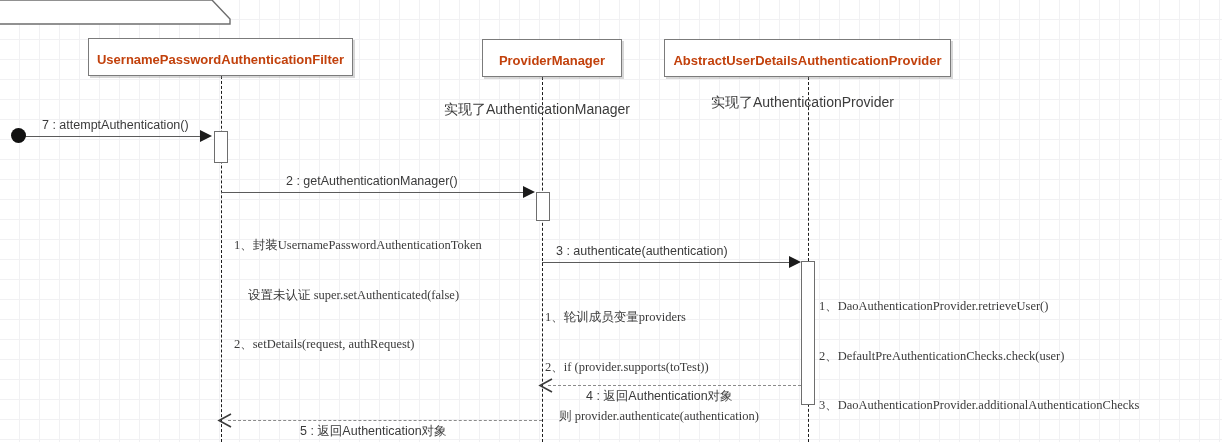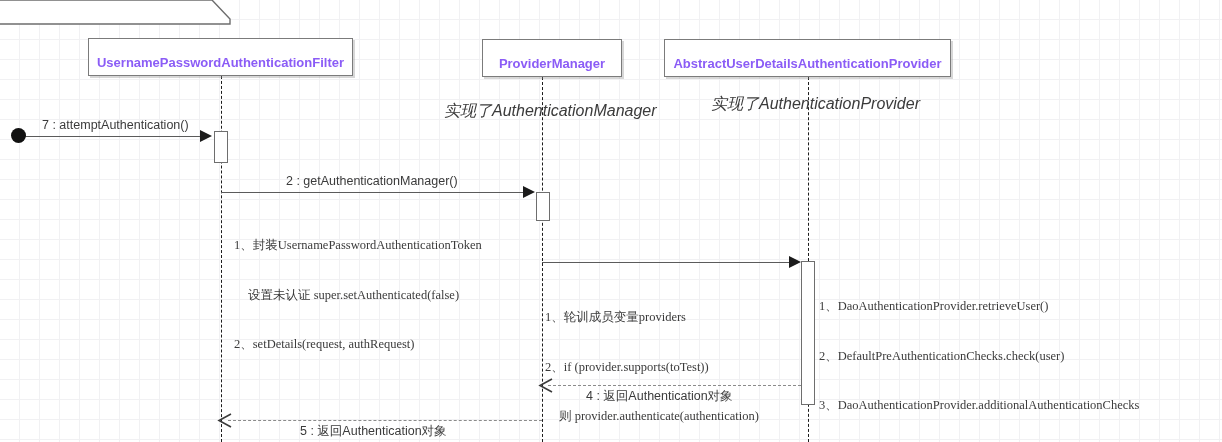--- a/index.html
+++ b/index.html
@@ -48,26 +48,26 @@
   .frame-name { color: #4d4d4d; }
 
   
   .lifeline-box {
     position: absolute;
     box-sizing: border-box;
     background: #ffffff;
     border: 1.6px solid #7b7b7b;
     box-shadow: 2px 2px 0 rgba(140,140,140,0.35);
     display: flex;
-    align-items: flex-start;
+    align-items: center;
     justify-content: center;
     font-size: 13px;
     font-weight: bold;
-    color: #8b5cf6;
-    padding-top: 16px;
+    color: #c2410c;
+    padding-top: 4px;
     white-space: nowrap;
     z-index: 6;
   }
 
   .lifeline-dash {
     position: absolute;
     width: 0;
     border-left: 1.4px dashed #1d1d1d;
     z-index: 2;
   }
@@ -125,25 +125,24 @@
     line-height: 16.5px;
     color: #3b3b3b;
     white-space: pre;
     z-index: 7;
     font-family: Liberation Serif, serif;
   }
   .note-line { display: block; }
   .note-indent { padding-left: 14px; }
   .note-annotation {
     position: absolute;
-    font-size: 16px;
-    color: #3b3b3b;
-    white-space: nowrap;
-    z-index: 7;
-    font-style: italic;
+    font-size: 14px;
+    color: #3b3b3b;
+    white-space: nowrap;
+    z-index: 7;
   }
 </style>
 </head>
 <body>
 
 <div id="canvas">
 
   <svg class="frame-tab-border" width="1222" height="26">
     <path d="M 0 0 L 212 0 L 230 19 L 230 24 L 0 24" fill="#ffffff" stroke="#6d6d6d" stroke-width="1.4"></path>
     <path d="M 0 1 L 1222 1" stroke="#6d6d6d" stroke-width="0" fill="none"></path>
@@ -184,20 +183,21 @@
   <div class="msg-label" style="left:286px; top:174px;">2 : getAuthenticationManager()</div>
 
   <div class="note" style="left:234px; top:204px;">
     <span class="note-line">1、封装UsernamePasswordAuthenticationToken</span>
     <span class="note-line note-indent">设置未认证 super.setAuthenticated(false)</span>
     <span class="note-line">2、setDetails(request, authRequest)</span>
   </div>
 
   <div class="msg-line" style="left:542px; top:262px; width:256px;"></div>
   <div class="arrow-solid" style="left:789px; top:256px;"></div>
+  <div class="msg-label" style="left:556px; top:244px;">3 : authenticate(authentication)</div>
 
   <div class="note" style="left:545px; top:276px;">
     <span class="note-line">1、轮训成员变量providers</span>
     <span class="note-line">2、if (provider.supports(toTest))</span>
     <span class="note-line note-indent">则 provider.authenticate(authentication)</span>
     
   </div>
 
   <div class="note" style="left:819px; top:265px;">
     <span class="note-line">1、DaoAuthenticationProvider.retrieveUser()</span>

